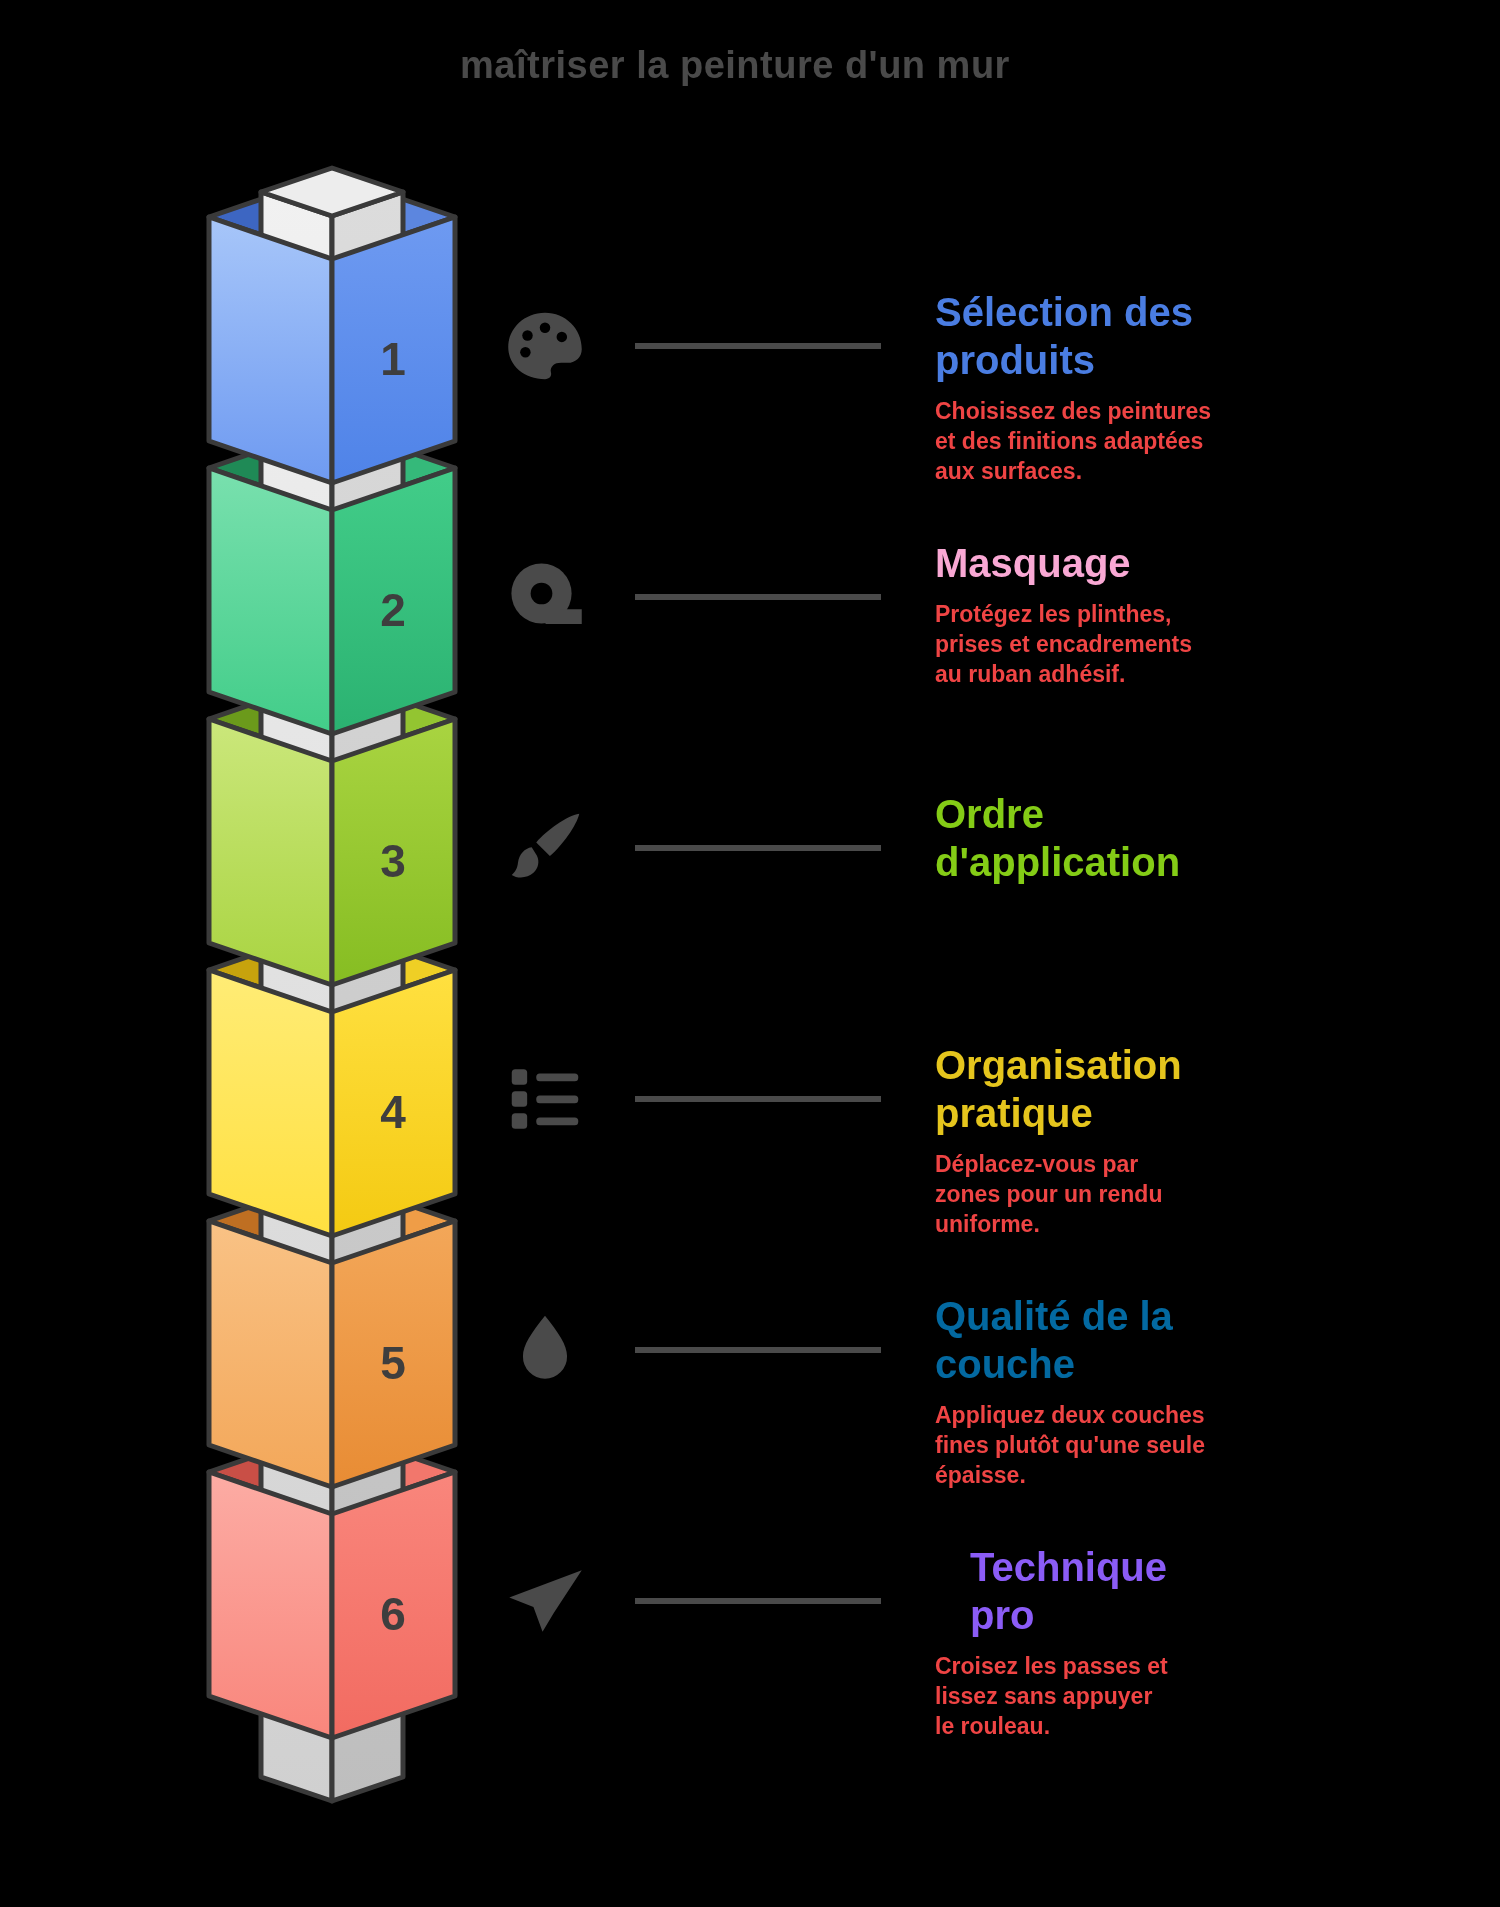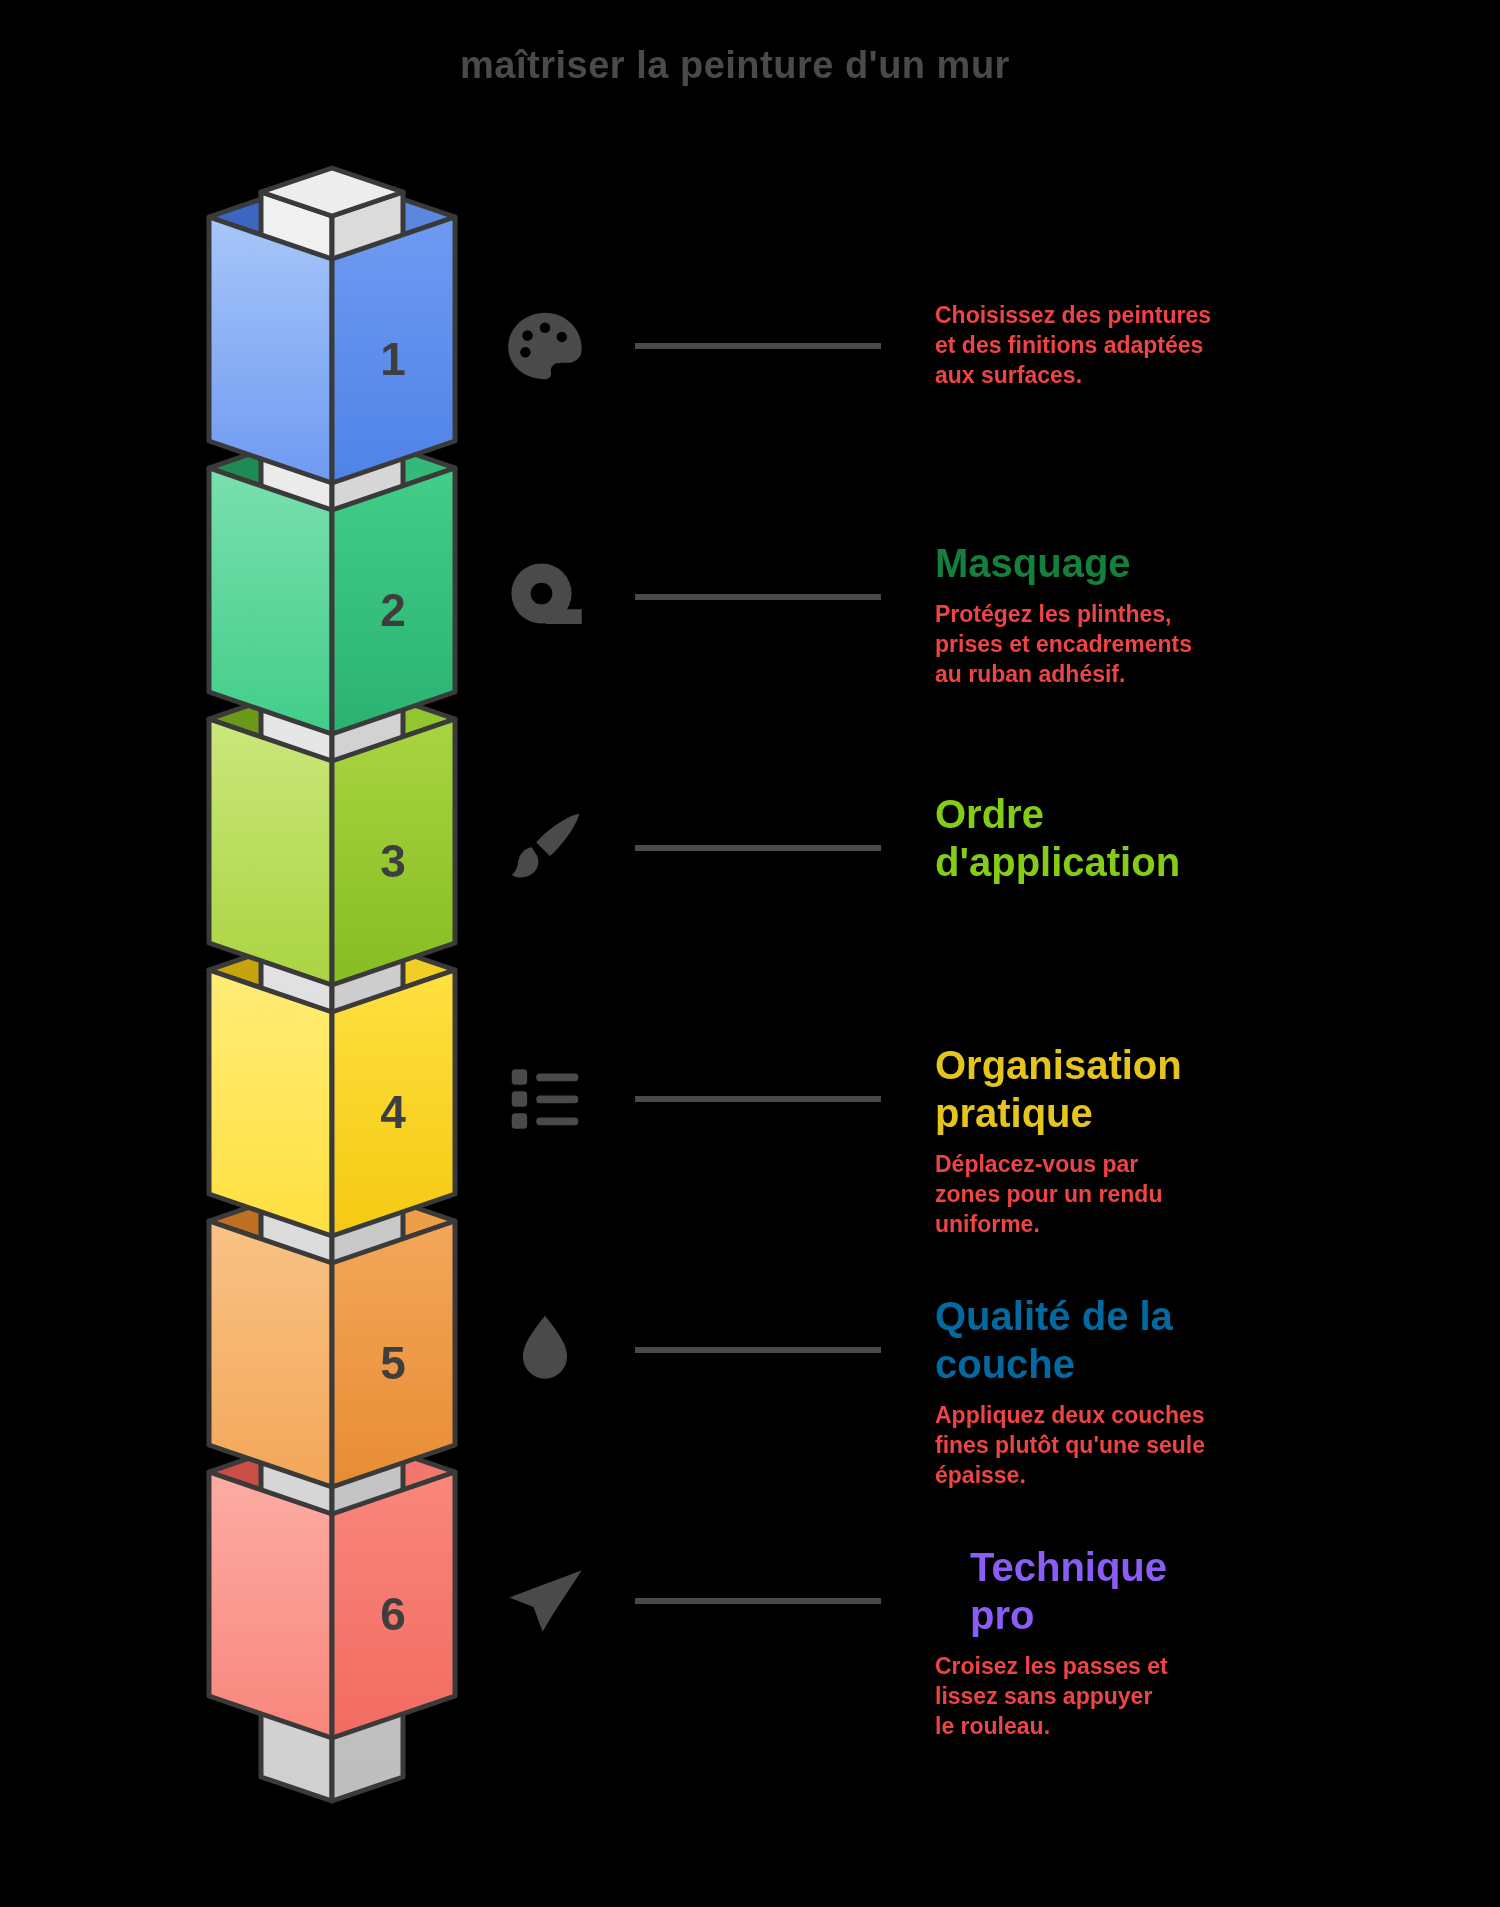--- a/index.html
+++ b/index.html
@@ -123,37 +123,39 @@
           <svg viewBox="0 0 24 24" fill="#4A4A4A">
             <path d="M12 2.5C6.2 2.5 1.5 6.9 1.5 12.3c0 5.4 4.7 9.2 10.5 9.2 1.2 0 2-.9 1.7-1.9-.2-.8 0-1.6.7-2.2.5-.4 1.2-.6 2.2-.6h1.9c2.3 0 4-1.7 4-3.9C22.5 7 17.8 2.5 12 2.5z"></path>
             <circle cx="7" cy="9" r="1.5" fill="#000"></circle>
             <circle cx="12" cy="6.8" r="1.5" fill="#000"></circle>
             <circle cx="16.8" cy="9.4" r="1.5" fill="#000"></circle>
             <circle cx="6.4" cy="13.8" r="1.5" fill="#000"></circle>
           </svg>
         </div>
     <div class="connector"></div>
     <div class="text-block">
+      <h2 class="step-heading" style="color: rgb(74, 125, 226);">Sélection des
+produits</h2>
       <p class="step-desc">Choisissez des peintures
 et des finitions adaptées
 aux surfaces.</p>
     </div>
   </div>
 
   <div class="row" style="top: 539px;">
     <div class="icon-wrap">
           <svg viewBox="0 0 24 24" fill="#4A4A4A">
             <circle cx="11" cy="11" r="8.6"></circle>
             <circle cx="11" cy="11" r="3.1" fill="#000"></circle>
             <path d="M16.5 15.5h6v4.2H12z"></path>
           </svg>
         </div>
     <div class="connector"></div>
     <div class="text-block">
-      <h2 class="step-heading" style="color: #15803d;">Masquage</h2>
+      <h2 class="step-heading" style="color: #f9a8d4;">Masquage</h2>
       <p class="step-desc">Protégez les plinthes,
 prises et encadrements
 au ruban adhésif.</p>
     </div>
   </div>
 
   <div class="row" style="top: 790px;">
     <div class="icon-wrap">
           <svg viewBox="0 0 24 24" fill="#4A4A4A">
             <path d="M21.8 2.2c-3.6.6-9.2 4.6-12.3 8.2l3.9 3.9c3.6-3.1 7.6-8.7 8.4-12.1z"></path>

